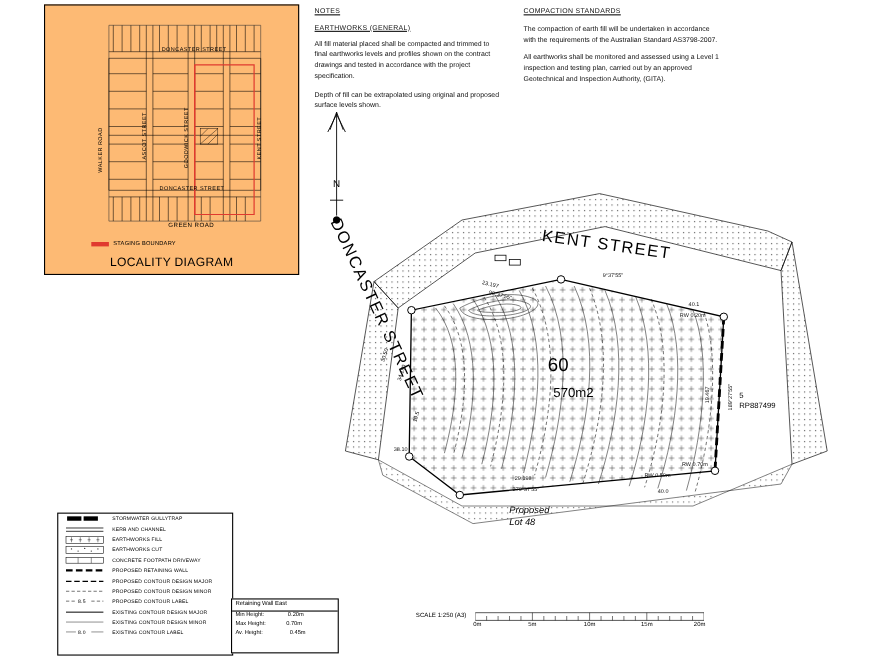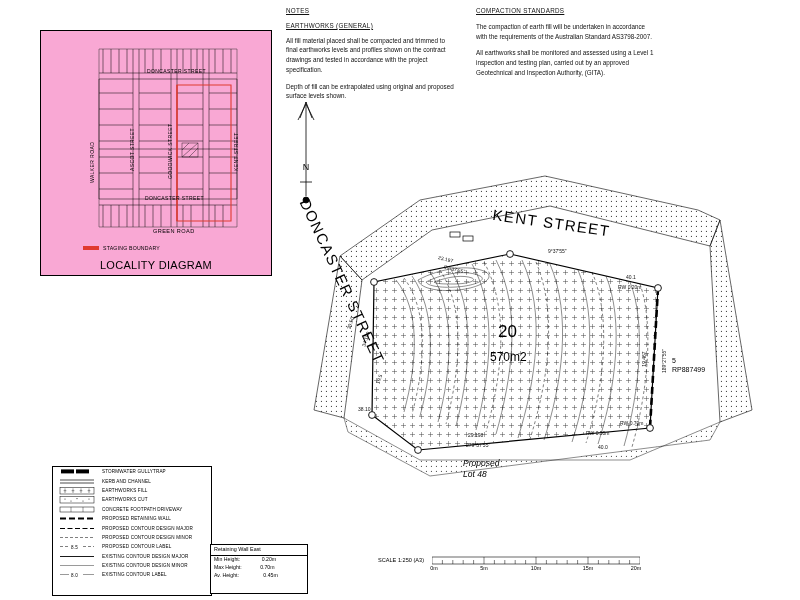--- a/index.html
+++ b/index.html
@@ -10,22 +10,21 @@
     color:#000;
     position:relative;
     overflow:hidden;
   }
   .abs { position:absolute; }
 
   
   #locality-box {
     left:40px; top:4px; width:230px; height:244px;
     border:1px solid #000;
-    background:#f9a8d4;
-    margin-top:26px;
+    background:#fdba74;
   }
   #locality-title {
     position:absolute; left:0; right:0; bottom:4px;
     text-align:center; font-size:11px; letter-spacing:.3px;
   }
   #locality-legend {
     position:absolute; left:42px; bottom:24px;
     font-size:5.2px; letter-spacing:.2px;
     display:flex; align-items:center; gap:4px;
   }
@@ -79,21 +78,21 @@
   
   #scale-wrap { left:378px; top:556px; width:280px; font-size:5.6px; }
   .sb-lab { position:absolute; top:9px; font-size:5.4px; transform:translateX(-50%); }
 
   
   .plan-lab { position:absolute; font-size:5px; color:#111; white-space:nowrap; }
   .bold-street {
     position:absolute; font-size:15px; letter-spacing:1.4px; color:#000;
   }
   #lot-num { position:absolute; left:498px; top:322px; font-size:17px; }
-  #lot-area { position:absolute; left:490px; top:350px; font-size:12px; }
+  #lot-area { position:absolute; left:503px; top:350px; font-size:12px; }
   #prop-lot { position:absolute; left:463px; top:458px; font-size:8.5px; font-style:italic; line-height:1.25; }
   #rp-lab { position:absolute; left:672px; top:356px; font-size:7px; line-height:1.3; }
   svg { display:block; }
 </style>
 </head>
 <body>
 
 <div class="abs" id="locality-box">
   <svg width="228" height="210" viewBox="0 0 228 210">
     <g stroke="#000" fill="none" stroke-width="0.5">
@@ -263,21 +262,21 @@
   <div class="plan-lab" style="left:326px; top:114px;">40.1</div>
   <div class="plan-lab" style="left:318px; top:124px;">RW 0.20m</div>
   <div class="plan-lab" style="left:320px; top:260px;">RW 0.70m</div>
   <div class="plan-lab" style="left:286px; top:270px;">RW 0.50m</div>
   <div class="plan-lab" style="left:248px; top:88px;">9°37'55"</div>
 </div>
 
 <div class="bold-street" style="left:312px; top:196px; transform:rotate(65deg); transform-origin:left top;">DONCASTER STREET</div>
 <div class="bold-street" style="left:494px; top:206px; transform:rotate(8deg); transform-origin:left top;">KENT STREET</div>
 
-<div id="lot-num">20</div>
+<div id="lot-num">60</div>
 <div id="lot-area">570m2</div>
 <div id="prop-lot">
   <div>Proposed</div>
   <div>Lot 48</div>
 </div>
 <div id="rp-lab">
   <div>5</div>
   <div>RP887499</div>
 </div>
 

